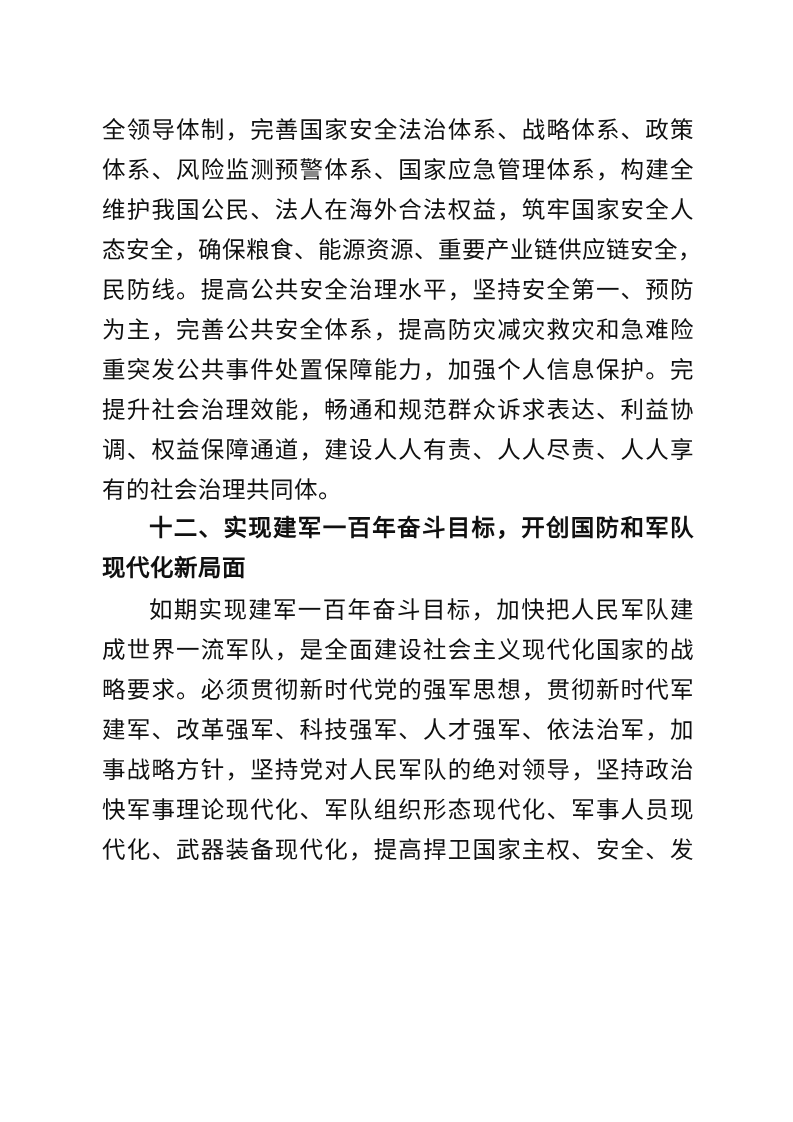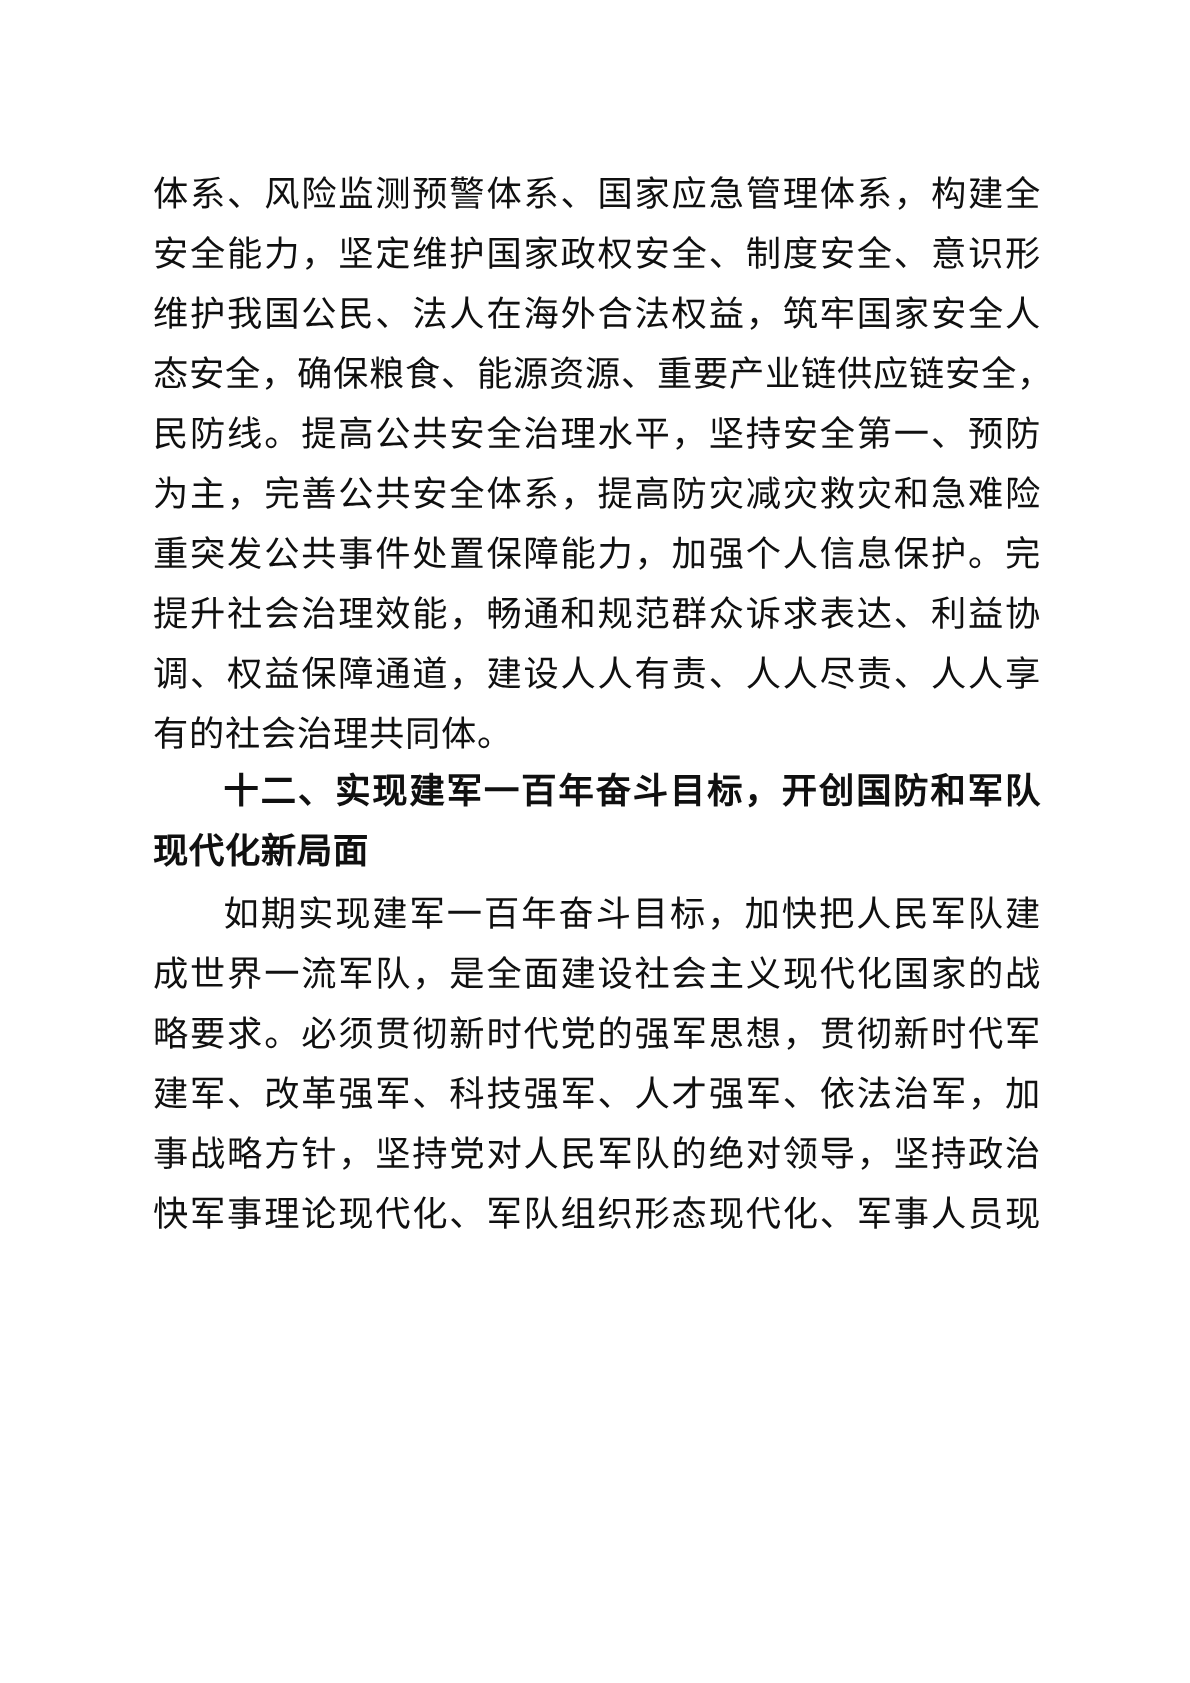--- a/index.html
+++ b/index.html
@@ -50,35 +50,36 @@
     font-weight: 700;
     letter-spacing: 0.5px;
   }
 </style>
 </head>
 <body>
 
 <div class="page">
   <div class="text-block">
 
+    <div class="ln just">全领导体制，完善国家安全法治体系、战略体系、政策</div>
     <div class="ln just">体系、风险监测预警体系、国家应急管理体系，构建全</div>
-    <div class="ln just">安全能力，坚定维护国家政权安全、制度安全、意识形</div>
     <div class="ln just">维护我国公民、法人在海外合法权益，筑牢国家安全人</div>
     <div class="ln just">态安全，确保粮食、能源资源、重要产业链供应链安全，</div>
     <div class="ln just">民防线。提高公共安全治理水平，坚持安全第一、预防</div>
     <div class="ln just">为主，完善公共安全体系，提高防灾减灾救灾和急难险</div>
     <div class="ln just">重突发公共事件处置保障能力，加强个人信息保护。完</div>
     <div class="ln just">提升社会治理效能，畅通和规范群众诉求表达、利益协</div>
     <div class="ln just">调、权益保障通道，建设人人有责、人人尽责、人人享</div>
     <div class="ln">有的社会治理共同体。</div>
 
     <div class="ln head just indent">十二、实现建军一百年奋斗目标，开创国防和军队</div>
     <div class="ln head">现代化新局面</div>
 
     <div class="ln just indent">如期实现建军一百年奋斗目标，加快把人民军队建</div>
     <div class="ln just">成世界一流军队，是全面建设社会主义现代化国家的战</div>
     <div class="ln just">略要求。必须贯彻新时代党的强军思想，贯彻新时代军</div>
     <div class="ln just">建军、改革强军、科技强军、人才强军、依法治军，加</div>
     <div class="ln just">事战略方针，坚持党对人民军队的绝对领导，坚持政治</div>
     <div class="ln just">快军事理论现代化、军队组织形态现代化、军事人员现</div>
+    <div class="ln just">代化、武器装备现代化，提高捍卫国家主权、安全、发</div>
 
   </div>
 </div>
 
 </body></html>

